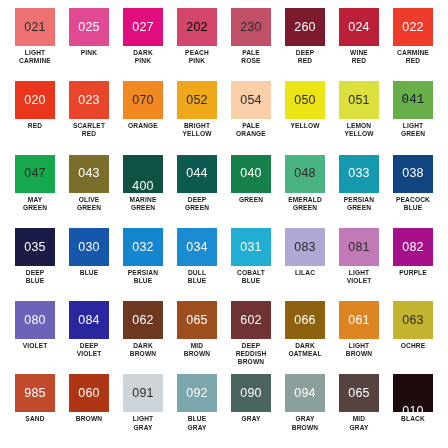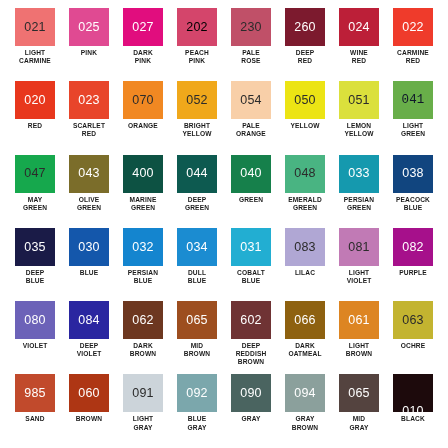--- a/index.html
+++ b/index.html
@@ -244,21 +244,21 @@
         <div class="swatch" style="background-color: rgb(123, 109, 42);">
           <div class="swatch-code" style="color: rgb(255, 255, 255);">043</div>
         </div>
         <div class="swatch-name">
           <span>OLIVE</span>
           <span>GREEN</span>
         </div>
       </div>
       <div class="cell-spacer"></div>
       <div class="cell">
-        <div class="swatch" style="background-color: rgb(13, 82, 67);">
+        <div class="swatch" style="background-color: rgb(13, 82, 67); align-items: flex-end;">
           <div class="swatch-code" style="color: rgb(255, 255, 255);">400</div>
         </div>
         <div class="swatch-name">
           <span>MARINE</span>
           <span>GREEN</span>
         </div>
       </div>
       <div class="cell-spacer"></div>
       <div class="cell">
         <div class="swatch" style="background-color: rgb(13, 90, 80);">

